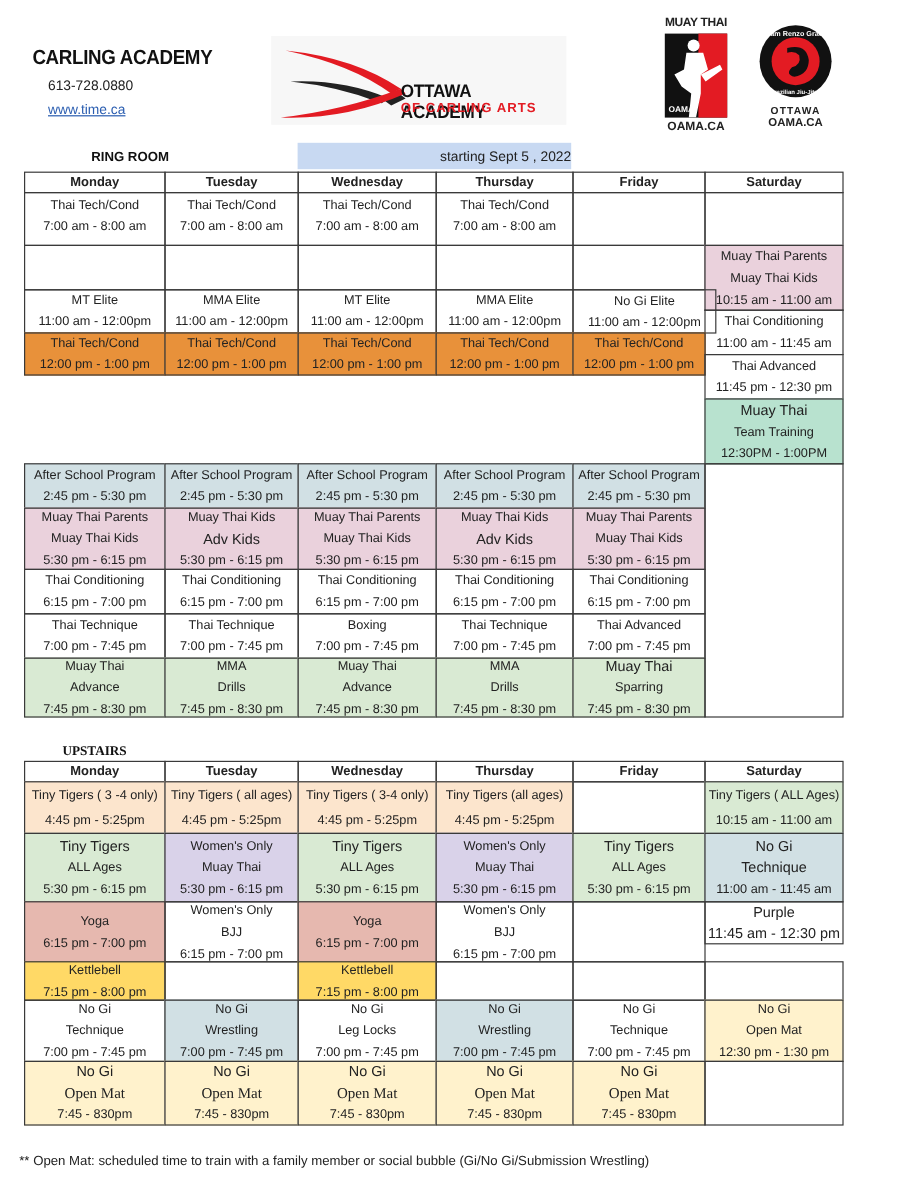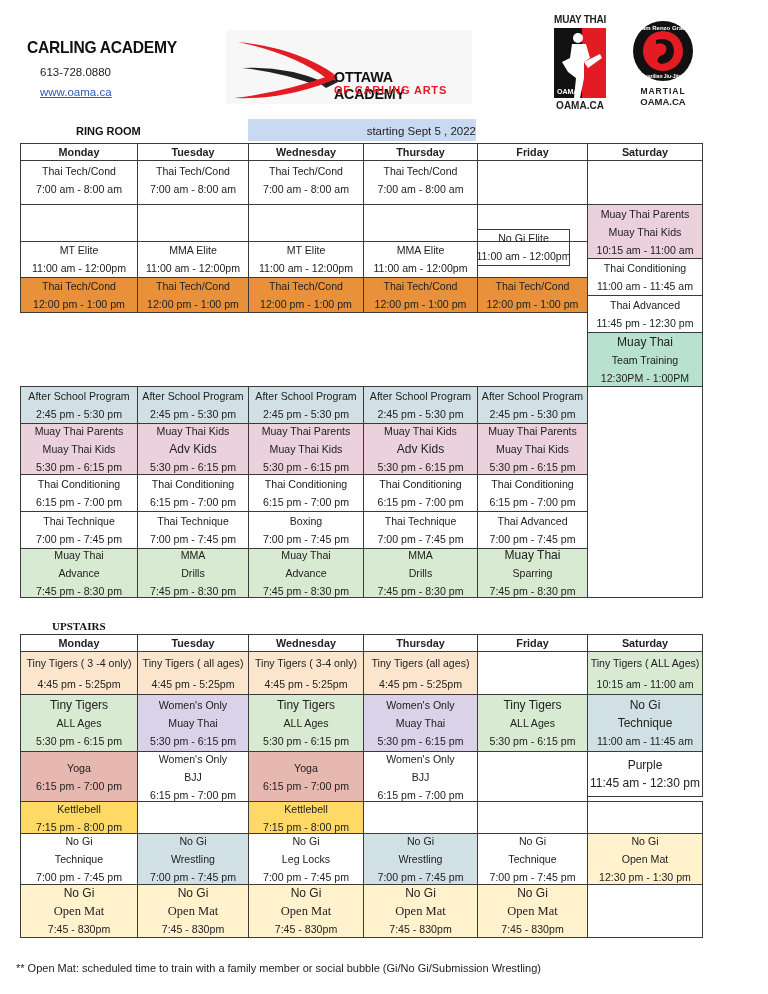--- a/index.html
+++ b/index.html
@@ -31,21 +31,21 @@
   .cream { background:#fff2cc; }
   .big { font-size:12px; }
   .serif { font-family:"Liberation Serif", "DejaVu Serif", serif; font-size:12.5px; }
   .footnote { left:16px; width:768px; top:962px; font-size:11px; color:#222; }
 </style>
 </head>
 <body>
 
 <div class="abs title">CARLING ACADEMY</div>
 <div class="abs phone">613-728.0880</div>
-<a class="abs web">www.oama.ca</a>
+<a class="abs web">www.time.ca</a>
 
 <div class="abs logo-main">
   <svg width="246" height="74" viewBox="0 0 246 74">
     <path d="M12 12 Q70 18 108 44 L100 48 Q68 24 12 12 Z" fill="#e31b23"></path>
     <path d="M16 38 Q60 36 98 52 L92 56 Q56 42 16 38 Z" fill="#222"></path>
     <path d="M92 52 L104 46 L112 52 L100 58 Z" fill="#222"></path>
     <path d="M8 68 Q60 62 108 44 L112 48 Q62 70 8 68 Z" fill="#e31b23"></path>
   </svg>
   <div class="abs" style="left:108px; top:38px; font-weight:bold; font-size:15px; color:#111; letter-spacing:-0.2px; transform:scaleX(0.95); transform-origin:left;">OTTAWA ACADEMY</div>
   <div class="abs" style="left:108px; top:54px; font-weight:bold; font-size:11px; color:#e31b23; letter-spacing:0.8px;">OF CARLING ARTS</div>
@@ -66,21 +66,21 @@
 </div>
 
 <div class="abs" style="left:620px; top:20px; width:86px; height:90px;">
   <svg width="86" height="62" viewBox="0 0 86 62">
     <circle cx="43" cy="31" r="30" fill="#111"></circle>
     <circle cx="43" cy="31" r="20" fill="#e31b23"></circle>
     <path d="M36 20 Q52 16 54 30 Q54 42 42 44 Q34 42 40 36 Q48 34 46 26 Q42 22 36 24 Z" fill="#111"></path>
     <text x="43" y="10" font-size="6" fill="#fff" text-anchor="middle" font-family="Liberation Sans, sans-serif" font-weight="bold">Team Renzo Gracie</text>
     <text x="43" y="58" font-size="5" fill="#fff" text-anchor="middle" font-family="Liberation Sans, sans-serif" font-weight="bold">Brazilian Jiu-Jitsu</text>
   </svg>
-  <div style="font-size:8.5px; text-align:center; color:#222; letter-spacing:1px; font-weight:bold;">MARTIAL</div>
+  <div style="font-size:8.5px; text-align:center; color:#222; letter-spacing:1px; font-weight:bold;">OTTAWA</div>
   <div style="font-size:9.5px; text-align:center; color:#222; font-weight:bold;">OAMA.CA</div>
 </div>
 
 <div class="abs room-label" style="left:44px; top:125px;padding-left:32px;">RING ROOM</div>
 <div class="abs starting">starting Sept 5 , 2022</div>
 
 <div id="ring">
     <div class="cell hdr" style="left: 20px; width: 118px; top: 143px; height: 18px;">Monday</div>
     <div class="cell hdr" style="left: 137px; width: 112px; top: 143px; height: 18px;">Tuesday</div>
     <div class="cell hdr" style="left: 248px; width: 116px; top: 143px; height: 18px;">Wednesday</div>
@@ -124,21 +124,21 @@
       <div>11:00 am - 12:00pm</div>
     </div>
     <div class="cell " style="left: 248px; width: 116px; top: 241px; height: 37px; justify-content: flex-end;">
       <div>MT Elite</div>
       <div>11:00 am - 12:00pm</div>
     </div>
     <div class="cell " style="left: 363px; width: 115px; top: 241px; height: 37px; justify-content: flex-end;">
       <div>MMA Elite</div>
       <div>11:00 am - 12:00pm</div>
     </div>
-    <div class="cell " style="left: 477px; width: 93px; top: 229px; height: 37px; justify-content: flex-end;">
+    <div class="cell " style="left: 477px; width: 120px; top: 241px; height: 37px; ">
       <div>No Gi Elite</div>
       <div>11:00 am - 12:00pm</div>
     </div>
     <div class="cell " style="left: 587px; width: 116px; top: 258px; height: 38px; border-bottom-color: rgb(187, 187, 187);">
       <div>Thai Conditioning</div>
       <div>11:00 am - 11:45 am</div>
     </div>
     <div class="cell orange" style="left: 20px; width: 118px; top: 277px; height: 36px;">
       <div>Thai Tech/Cond</div>
       <div>12:00 pm - 1:00 pm</div>
@@ -354,21 +354,21 @@
       <div></div>
       <div>Yoga</div>
       <div>6:15 pm - 7:00 pm</div>
     </div>
     <div class="cell " style="left: 363px; width: 115px; top: 751px; height: 51px; align-items: center;">
       <div>Women's Only</div>
       <div>BJJ</div>
       <div>6:15 pm - 7:00 pm</div>
     </div>
     <div class="cell " style="left: 477px; width: 111px; top: 751px; height: 51px;"></div>
-    <div class="cell " style="left: 587px; width: 116px; top: 751px; height: 46px;">
+    <div class="cell " style="left: 587px; width: 116px; top: 751px; height: 36px;">
       <div></div>
       <div class="big">Purple</div>
       <div class="big">11:45 am - 12:30 pm</div>
     </div>
     <div class="cell gold" style="left: 20px; width: 118px; top: 801px; height: 33px;">
       <div>Kettlebell</div>
       <div>7:15 pm - 8:00 pm</div>
     </div>
     <div class="cell " style="left: 137px; width: 112px; top: 801px; height: 33px;"></div>
     <div class="cell gold" style="left: 248px; width: 116px; top: 801px; height: 33px;">

